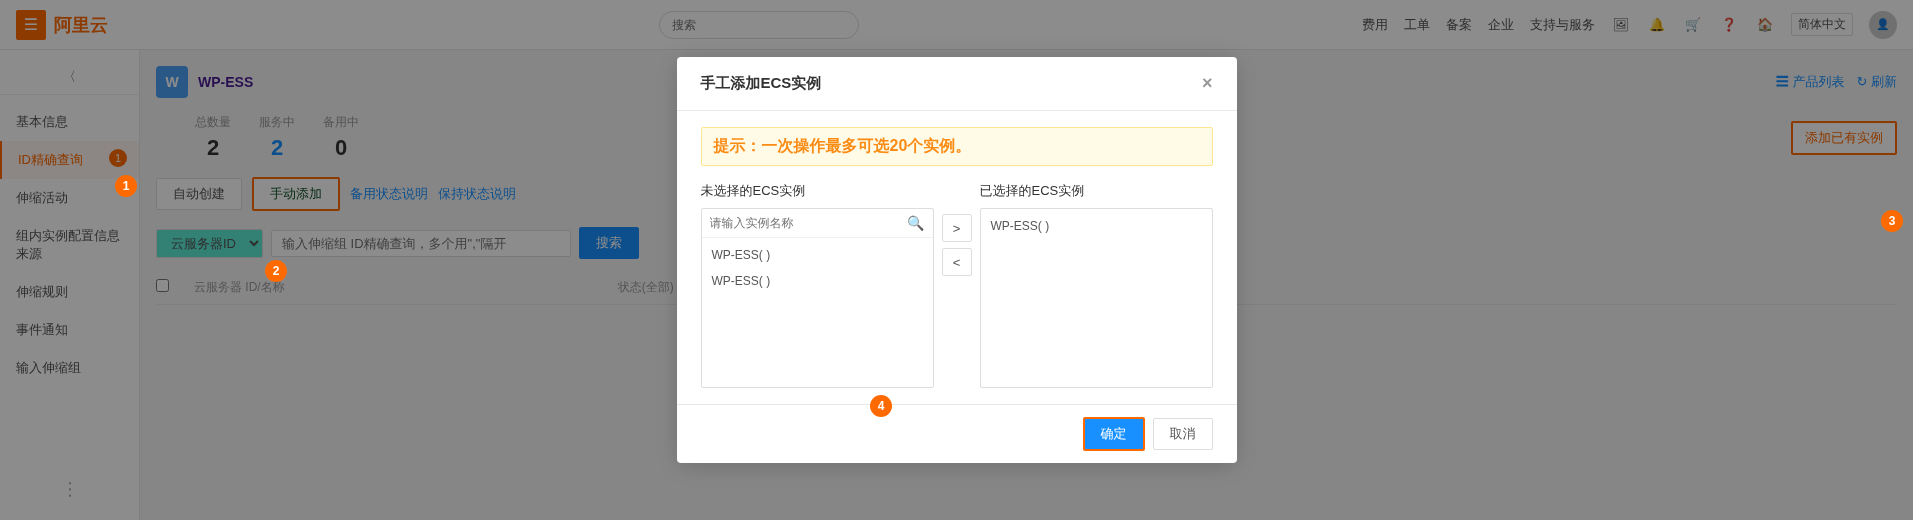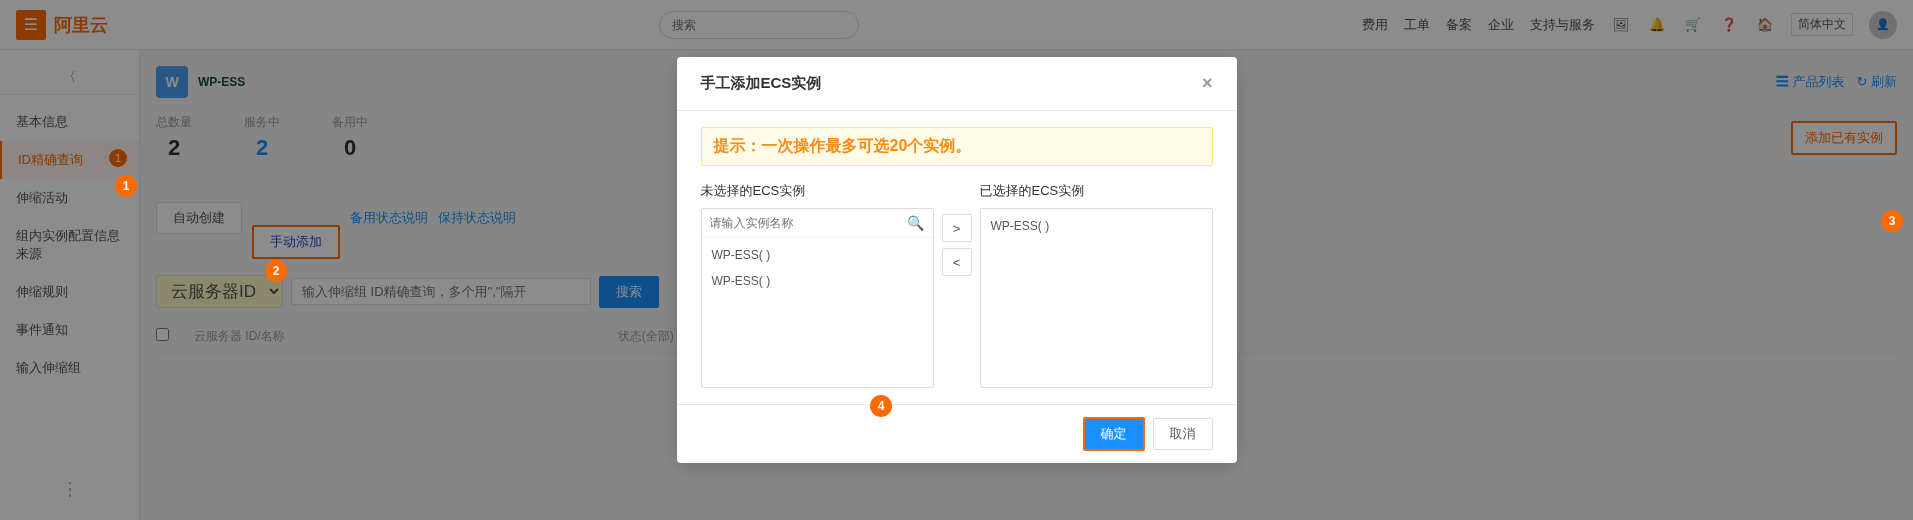--- a/index.html
+++ b/index.html
@@ -46,42 +46,42 @@
     .sidebar-item { padding: 10px 16px; cursor: pointer; color: #555; font-size: 13px; position: relative; }
     .sidebar-item.active { color: #ff6a00; border-left: 2px solid #ff6a00; background: #fff5f0; }
     .sidebar-badge { position: absolute; top: 8px; right: 12px; width: 18px; height: 18px; background: #ff6a00; color: #fff; border-radius: 50%; font-size: 11px; display: flex; align-items: center; justify-content: center; }
     .sidebar-lines { color: #aaa; cursor: pointer; font-size: 18px; }
 
     
     .content { flex: 1; padding: 16px; overflow: auto; }
     .page-header { display: flex; align-items: center; justify-content: space-between; margin-bottom: 16px; }
     .page-title-row { display: flex; align-items: center; gap: 10px; }
     .page-icon { width: 32px; height: 32px; background: #4b9ef5; border-radius: 4px; display: flex; align-items: center; justify-content: center; color: #fff; font-size: 14px; font-weight: bold; }
-    .page-title { font-size: 12px; font-weight: bold; color: #14532d; }
+    .page-title { font-size: 14px; font-weight: bold; color: #4c1d95; }
     .header-actions { display: flex; align-items: flex-start; gap: 12px; }
     .btn-link { color: #1890ff; cursor: pointer; font-size: 13px; text-decoration: none; }
 
     
-    .stats-row { display: flex; gap: 52px; margin-bottom: 16px; }
+    .stats-row { display: flex; gap: 28px; margin-bottom: 16px; margin-left: 39px; }
     .stat-item { text-align: center; }
     .stat-label { font-size: 12px; color: #999; margin-bottom: 4px; }
     .stat-value { font-size: 22px; font-weight: bold; color: #333; }
     .stat-value.blue { color: #1890ff; }
 
     
     .action-row { display: flex; align-items: center; gap: 10px; margin-bottom: 16px; }
     .btn { padding: 6px 16px; border: 1px solid #ddd; border-radius: 2px; cursor: pointer; font-size: 13px; background: #fff; color: #555; }
-    .btn.active { border-color: #1890ff; color: #1d4ed8; background: #fff; margin-top: 48px; }
+    .btn.active { border-color: #1890ff; color: #14532d; background: #fff; }
     .btn-primary { background: #1890ff; color: #fff; border-color: #1890ff; }
     .btn-outlined { background: #fff; color: #555; border-color: #ddd; }
     .highlight-box { border: 2px solid #ff6a00 !important; }
 
     
     .search-row { display: flex; align-items: center; gap: 8px; margin-bottom: 12px; }
-    .select-box { padding: 5px 10px; border: 1px solid #ddd; border-radius: 2px; font-size: 17px; color: #555; cursor: pointer; background: #fef9c3; }
+    .select-box { padding: 5px 10px; border: 1px solid #ddd; border-radius: 2px; font-size: 13px; color: #555; cursor: pointer; background: #5eead4; }
     .search-input { flex: 1; max-width: 300px; padding: 5px 10px; border: 1px solid #ddd; border-radius: 2px; font-size: 13px; color: #555; }
 
     
     .table-header-row { display: flex; align-items: flex-start; gap: 8px; border-bottom: 1px solid #e8e8e8; padding: 8px 0; color: #999; font-size: 12px; }
     .checkbox-cell { width: 30px; }
 
     
     .add-instance-btn { border: 1px solid #ff6a00; color: #ff6a00; background: #fff; padding: 6px 12px; border-radius: 2px; cursor: pointer; font-size: 13px; white-space: nowrap; }
 
     

